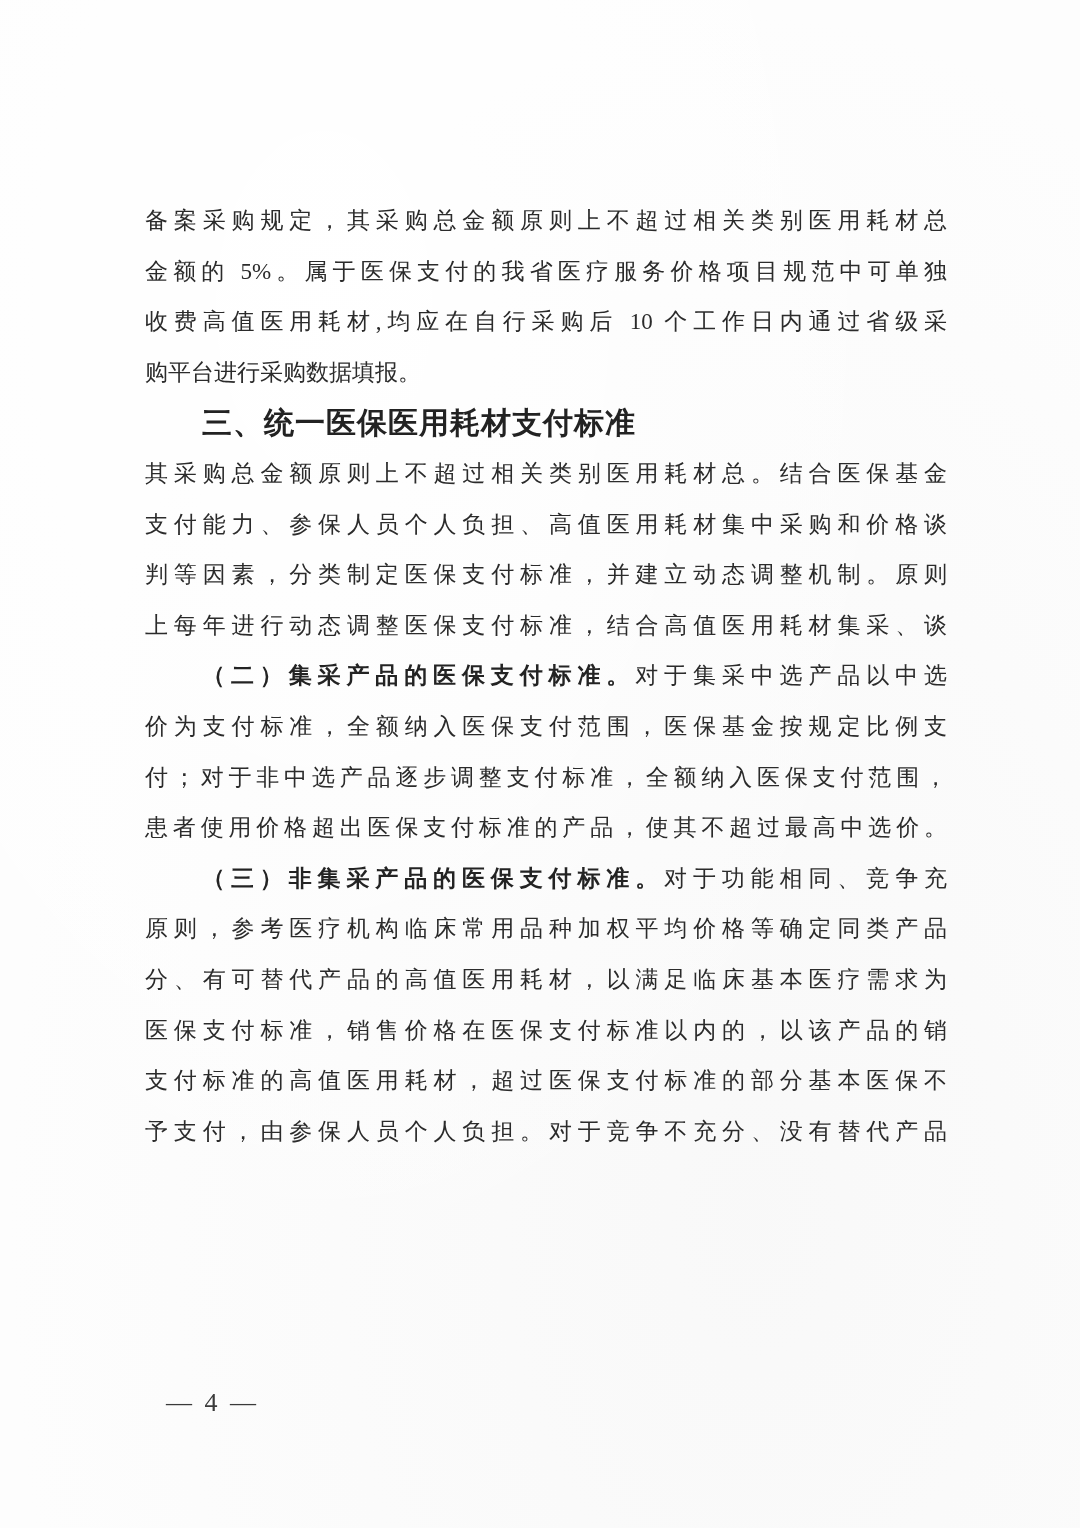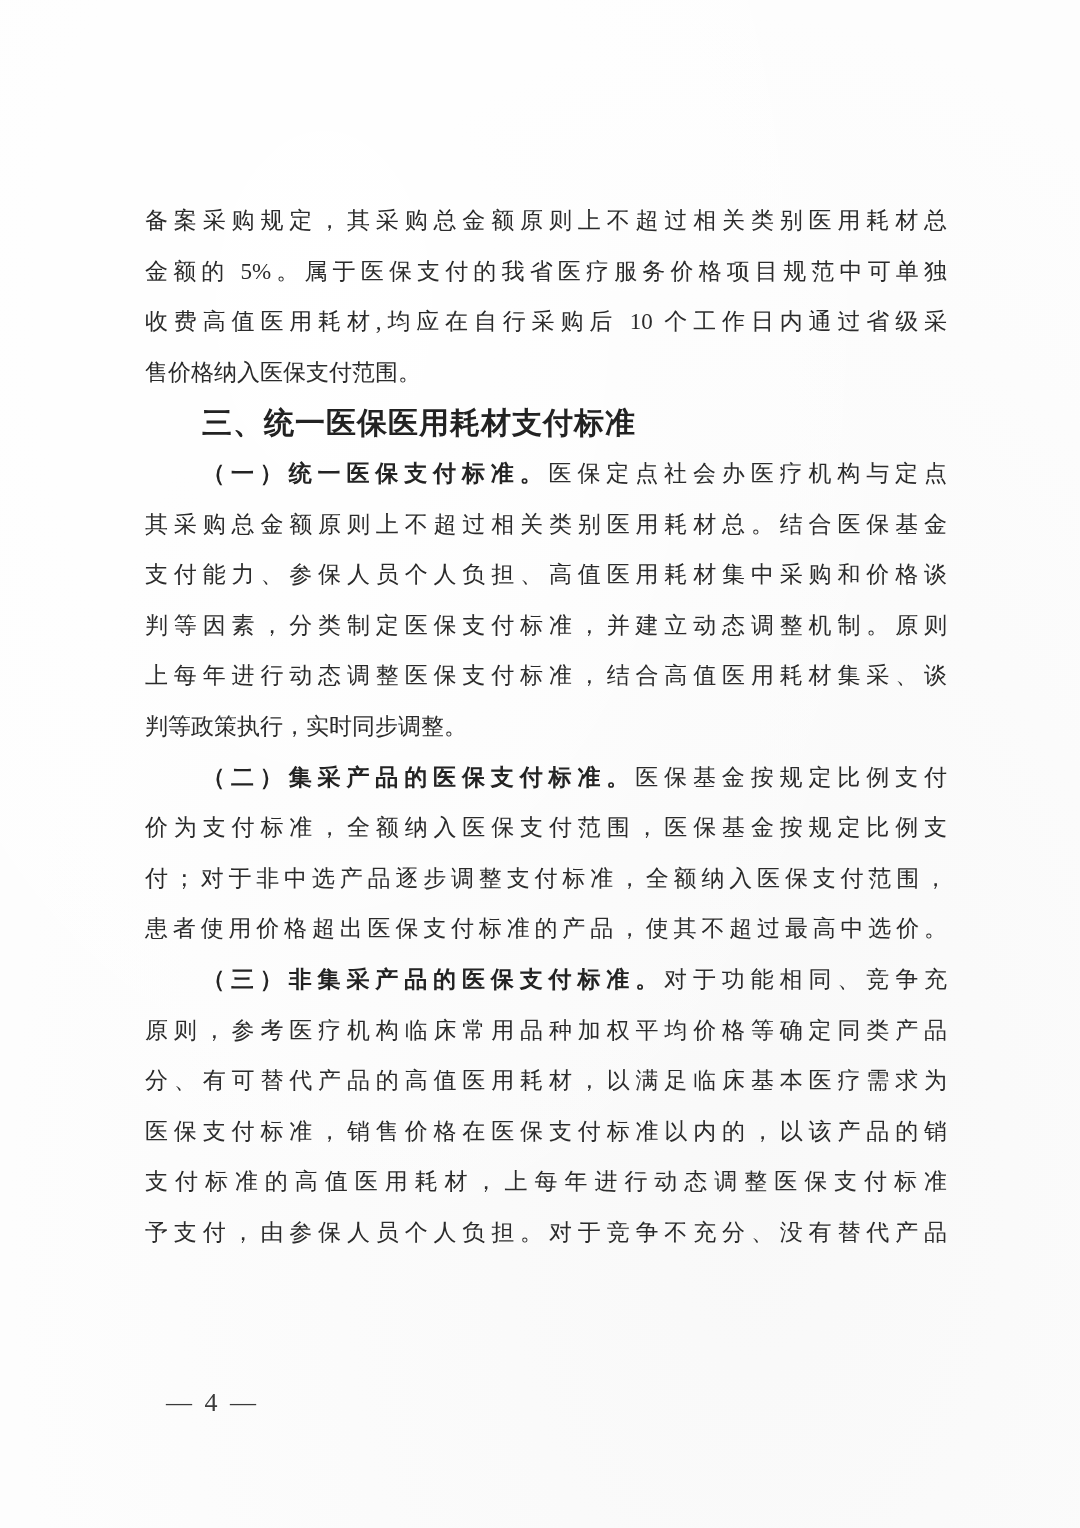--- a/index.html
+++ b/index.html
@@ -70,39 +70,37 @@
 </style>
 </head>
 <body>
 
 <div class="page">
   <div class="text-block">
 
     <div class="line jl">备案采购规定，其采购总金额原则上不超过相关类别医用耗材总</div>
     <div class="line jl">金额的 5%。属于医保支付的我省医疗服务价格项目规范中可单独</div>
     <div class="line jl">收费高值医用耗材,均应在自行采购后 10 个工作日内通过省级采</div>
-    <div class="line el">售价格纳入医保支付范围。</div>
+    <div class="line el">购平台进行采购数据填报。</div>
 
     <div class="line el indent heading">三、统一医保医用耗材支付标准</div>
 
-    <div class="line jl indent"><span class="lead">（一）统一医保支付标准。</span><span>医保定点社会办医疗机构与定点</span></div>
     <div class="line jl">其采购总金额原则上不超过相关类别医用耗材总。结合医保基金</div>
     <div class="line jl">支付能力、参保人员个人负担、高值医用耗材集中采购和价格谈</div>
     <div class="line jl">判等因素，分类制定医保支付标准，并建立动态调整机制。原则</div>
     <div class="line jl">上每年进行动态调整医保支付标准，结合高值医用耗材集采、谈</div>
-    <div class="line el">判等政策执行，实时同步调整。</div>
 
-    <div class="line jl indent"><span class="lead">（二）集采产品的医保支付标准。</span><span>医保基金按规定比例支付</span></div>
+    <div class="line jl indent"><span class="lead">（二）集采产品的医保支付标准。</span><span>对于集采中选产品以中选</span></div>
     <div class="line jl">价为支付标准，全额纳入医保支付范围，医保基金按规定比例支</div>
     <div class="line jl">付；对于非中选产品逐步调整支付标准，全额纳入医保支付范围，</div>
     <div class="line jl">患者使用价格超出医保支付标准的产品，使其不超过最高中选价。</div>
 
     <div class="line jl indent"><span class="lead">（三）非集采产品的医保支付标准。</span><span>对于功能相同、竞争充</span></div>
     <div class="line jl">原则，参考医疗机构临床常用品种加权平均价格等确定同类产品</div>
     <div class="line jl">分、有可替代产品的高值医用耗材，以满足临床基本医疗需求为</div>
     <div class="line jl">医保支付标准，销售价格在医保支付标准以内的，以该产品的销</div>
-    <div class="line jl">支付标准的高值医用耗材，上每年进行动态调整医保支付标准</div>
+    <div class="line jl">支付标准的高值医用耗材，超过医保支付标准的部分基本医保不</div>
     <div class="line jl">予支付，由参保人员个人负担。对于竞争不充分、没有替代产品</div>
 
   </div>
 
   <div class="footer">— 4 —</div>
 </div>
 
 </body></html>

